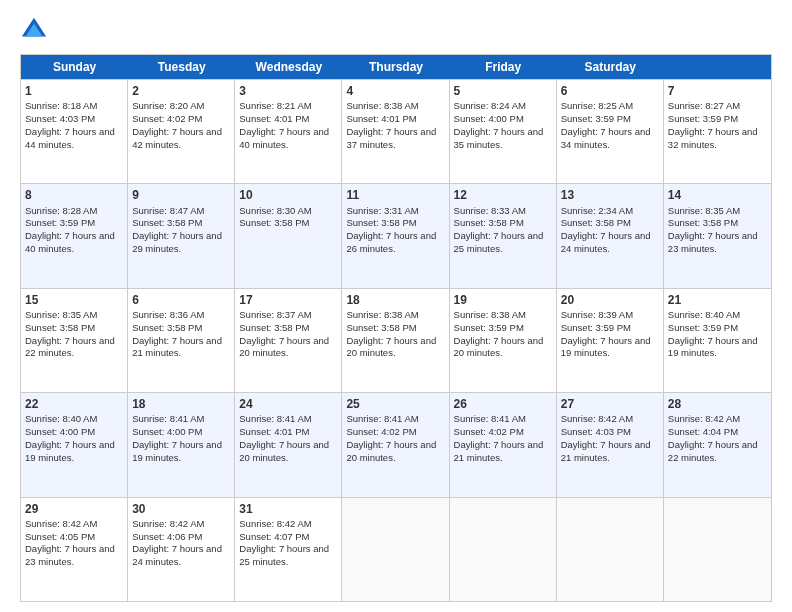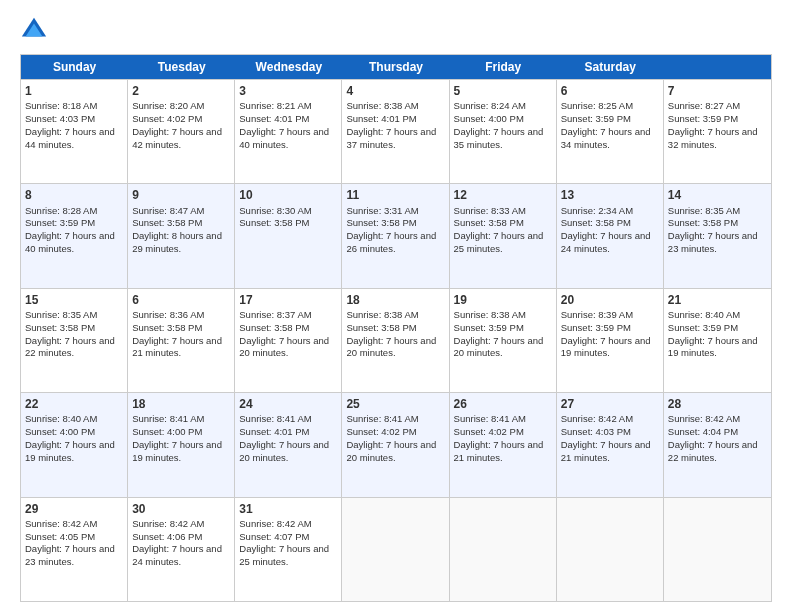--- a/index.html
+++ b/index.html
@@ -145,21 +145,21 @@
           <div class="cal-cell"><span class="day-num">1</span><span>Sunrise: 8:18 AM</span><br><span>Sunset: 4:03 PM</span><br><span>Daylight: 7 hours and 44 minutes.</span></div>
           <div class="cal-cell"><span class="day-num">2</span><span>Sunrise: 8:20 AM</span><br><span>Sunset: 4:02 PM</span><br><span>Daylight: 7 hours and 42 minutes.</span></div>
           <div class="cal-cell"><span class="day-num">3</span><span>Sunrise: 8:21 AM</span><br><span>Sunset: 4:01 PM</span><br><span>Daylight: 7 hours and 40 minutes.</span></div>
           <div class="cal-cell"><span class="day-num">4</span><span>Sunrise: 8:38 AM</span><br><span>Sunset: 4:01 PM</span><br><span>Daylight: 7 hours and 37 minutes.</span></div>
           <div class="cal-cell"><span class="day-num">5</span><span>Sunrise: 8:24 AM</span><br><span>Sunset: 4:00 PM</span><br><span>Daylight: 7 hours and 35 minutes.</span></div>
           <div class="cal-cell"><span class="day-num">6</span><span>Sunrise: 8:25 AM</span><br><span>Sunset: 3:59 PM</span><br><span>Daylight: 7 hours and 34 minutes.</span></div>
           <div class="cal-cell"><span class="day-num">7</span><span>Sunrise: 8:27 AM</span><br><span>Sunset: 3:59 PM</span><br><span>Daylight: 7 hours and 32 minutes.</span></div>
         </div>
         <div class="cal-row">
           <div class="cal-cell"><span class="day-num">8</span><span>Sunrise: 8:28 AM</span><br><span>Sunset: 3:59 PM</span><br><span>Daylight: 7 hours and 40 minutes.</span></div>
-          <div class="cal-cell"><span class="day-num">9</span><span>Sunrise: 8:47 AM</span><br><span>Sunset: 3:58 PM</span><br><span>Daylight: 8 hours and 29 minutes.</span></div>
+          <div class="cal-cell"><span class="day-num">9</span><span>Sunrise: 8:47 AM</span><br><span>Sunset: 3:58 PM</span><br><span>Daylight: 7 hours and 29 minutes.</span></div>
           <div class="cal-cell"><span class="day-num">10</span><span>Sunrise: 8:30 AM</span><br><span>Sunset: 3:58 PM</span><br></div>
           <div class="cal-cell"><span class="day-num">11</span><span>Sunrise: 3:31 AM</span><br><span>Sunset: 3:58 PM</span><br><span>Daylight: 7 hours and 26 minutes.</span></div>
           <div class="cal-cell"><span class="day-num">12</span><span>Sunrise: 8:33 AM</span><br><span>Sunset: 3:58 PM</span><br><span>Daylight: 7 hours and 25 minutes.</span></div>
           <div class="cal-cell"><span class="day-num">13</span><span>Sunrise: 2:34 AM</span><br><span>Sunset: 3:58 PM</span><br><span>Daylight: 7 hours and 24 minutes.</span></div>
           <div class="cal-cell"><span class="day-num">14</span><span>Sunrise: 8:35 AM</span><br><span>Sunset: 3:58 PM</span><br><span>Daylight: 7 hours and 23 minutes.</span></div>
         </div>
         <div class="cal-row">
           <div class="cal-cell"><span class="day-num">15</span><span>Sunrise: 8:35 AM</span><br><span>Sunset: 3:58 PM</span><br><span>Daylight: 7 hours and 22 minutes.</span></div>
           <div class="cal-cell"><span class="day-num">6</span><span>Sunrise: 8:36 AM</span><br><span>Sunset: 3:58 PM</span><br><span>Daylight: 7 hours and 21 minutes.</span></div>
           <div class="cal-cell"><span class="day-num">17</span><span>Sunrise: 8:37 AM</span><br><span>Sunset: 3:58 PM</span><br><span>Daylight: 7 hours and 20 minutes.</span></div>

